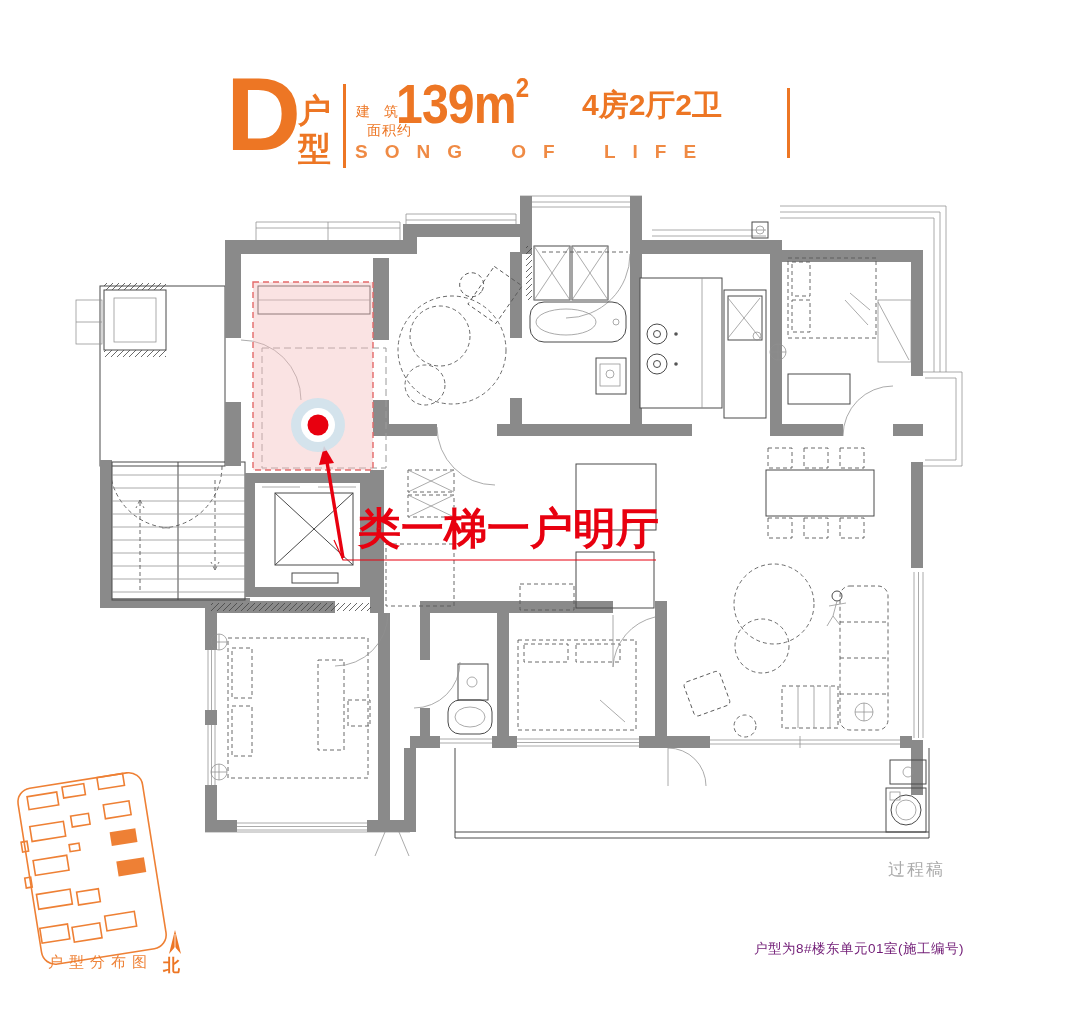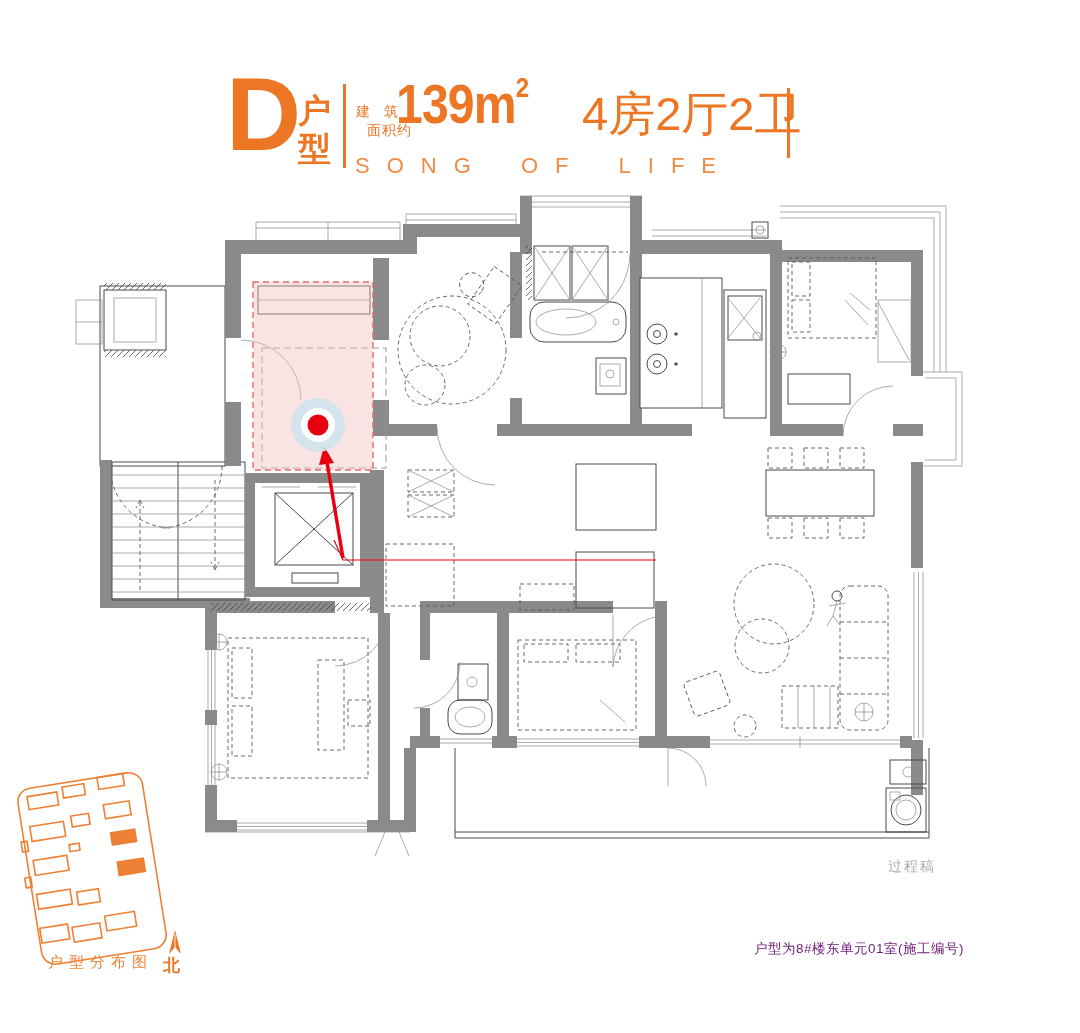--- a/index.html
+++ b/index.html
@@ -14,28 +14,28 @@
   .u-bot{top:132px;}
   .vdiv{width:3px;background:#ED7624;}
   .vdiv1{left:343px;top:84px;height:84px;}
   .vdiv2{left:787px;top:88px;height:70px;}
   .area-prefix{left:356px;top:102px;font-size:14px;font-weight:400;line-height:19px;}
   .ap1{letter-spacing:14px;}
   .ap2{letter-spacing:1px;text-align:right;}
   .area-value{left:396px;top:74px;font-size:56px;font-weight:800;line-height:1;
               transform:scaleX(.86);transform-origin:left top;letter-spacing:-1px;}
   .area-value sup{font-size:28px;vertical-align:26px;font-weight:800;}
-  .rooms{left:582px;top:90px;font-size:47px;font-weight:400;letter-spacing:0px;line-height:1;}
-  .slogan{left:355px;top:153px;font-size:22px;font-weight:400;letter-spacing:17px;
+  .rooms{left:582px;top:90px;font-size:30px;font-weight:700;letter-spacing:0px;line-height:1;}
+  .slogan{left:355px;top:141px;font-size:19px;font-weight:700;letter-spacing:17px;
           word-spacing:10px;opacity:.85;white-space:nowrap;}
   
   .hl-label{left:358px;top:500px;font-size:43px;font-weight:800;color:#E8000F;
             letter-spacing:0px;white-space:nowrap;z-index:5;}
   
-  .draft{left:888px;top:858px;font-size:14px;color:#ABABAB;letter-spacing:2px;}
+  .draft{left:888px;top:858px;font-size:17px;color:#ABABAB;letter-spacing:2px;}
   .unit-note{left:754px;top:940px;font-size:13.5px;color:#701a75;letter-spacing:.5px;}
   .sitemap-cap{left:48px;top:953px;font-size:15px;letter-spacing:6px;opacity:.9;}
   .north-lb{left:163px;top:954px;font-size:17px;font-weight:600;}
   svg.plan{position:absolute;left:0;top:0;}
   svg .wall{fill:#8A8A8A;stroke:none;}
   svg .ln{fill:none;stroke:#4A4A4A;stroke-width:1;}
   svg .lnw{fill:#fff;stroke:#4A4A4A;stroke-width:1;}
   svg .thin{fill:none;stroke:#8F8F8F;stroke-width:.75;}
   svg .fdash{fill:none;stroke:#5A5A5A;stroke-width:.9;stroke-dasharray:4 3;}
   svg .gdash{fill:none;stroke:#9A9A9A;stroke-width:1;stroke-dasharray:7 4;}
@@ -362,19 +362,20 @@
       <rect x="44" y="70" width="10" height="7" class="org" stroke-width="1.2"></rect>
       <rect x="-3" y="60" width="6" height="10" class="org" stroke-width="1.2"></rect>
       <rect x="-5" y="96" width="6" height="10" class="org" stroke-width="1.2"></rect>
     </g>
     <g>
       <polygon points="169,954 175,930 181,954 175,947" fill="#ED7624"></polygon>
       <path d="M175 934 V954" stroke="#fff" stroke-width=".8"></path>
     </g>
   </svg>
 
+  <div class="abs hl-label">类一梯一户明厅</div>
 
   <div class="abs draft">过程稿</div>
   <div class="abs unit-note">户型为8#楼东单元01室(施工编号)</div>
   <div class="abs sitemap-cap accent">户型分布图</div>
   <div class="abs north-lb accent">北</div>
 
 </div>
 
 </body></html>

